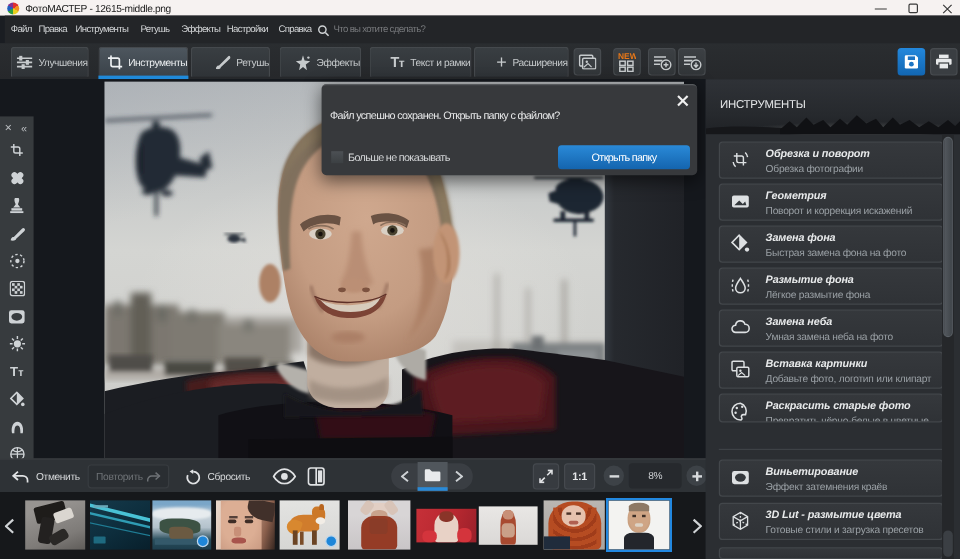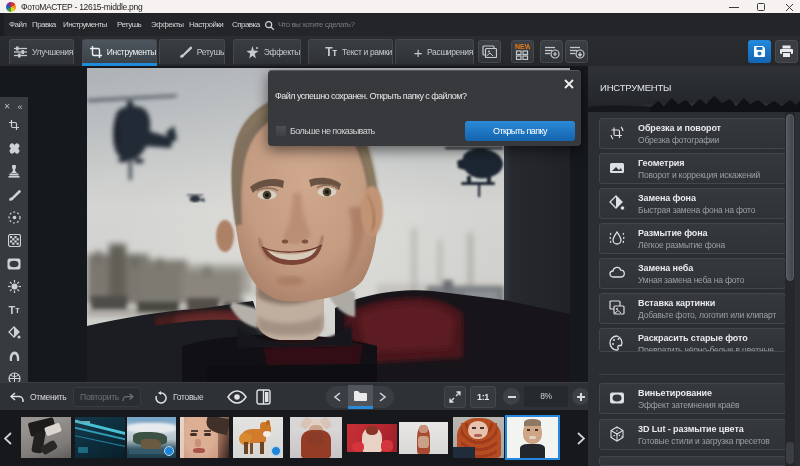--- a/index.html
+++ b/index.html
@@ -29,21 +29,21 @@
   .bb { top:4px; height:20px; display:flex; align-items:center; gap:6px; }
   .bb svg, .bb span { position:static; }
   
   #filmstrip { left:0; top:410px; width:588px; height:56px; background:#16181b; }
   .thumb { top:7px; height:41px; overflow:hidden; }
   
   #sidebar { left:588px; top:66px; width:212px; height:400px; background:#2b2e32; }
   .card { left:11px; width:187px; overflow:hidden; background:linear-gradient(#35383c,#2f3236); border:1px solid #43474b; border-radius:3px; }
   .card .ic { left:8px; top:5px; width:20px; height:20px; color:#dde0e2; }
   .card .ic svg { position:static; }
-  .card .t1 { left:38px; top:4px; font-size:9px; letter-spacing:-0.1px; font-weight:bold; color:#e8eaeb; white-space:nowrap; }
+  .card .t1 { left:38px; top:4px; font-size:9px; letter-spacing:-0.1px; font-weight:bold; color:#e8eaeb; white-space:nowrap;font-style:italic; }
   .card .t2 { left:38px; top:16px; font-size:8.5px; letter-spacing:-0.2px; color:#9aa0a5; white-space:nowrap; }
 </style>
 </head>
 <body>
 
 <div id="titlebar">
   <div style="left:6px;top:2px;width:10px;height:10px;border-radius:50%;background:conic-gradient(#e03030 0 60deg,#f09020 60deg 120deg,#e8d020 120deg 180deg,#30a040 180deg 240deg,#2060c0 240deg 300deg,#803090 300deg 360deg);"></div>
   <span style="left:21px;top:2px;font-size:8.5px;letter-spacing:-0.3px;color:#222;">ФотоМАСТЕР - 12615-middle.png</span>
   <svg style="left:726px;top:0" width="74" height="13">
    <g stroke="#3a3a3a" stroke-width="1" fill="none">
@@ -451,21 +451,21 @@
     <svg width="12" height="9" viewBox="0 0 14 11">
         <path d="M9,1 L13,4.5 L9,8" fill="none" stroke="#6e7276" stroke-width="1.5"></path>
         <path d="M13,4.5 H5 a4,4 0 0 0 -4,4 V10" fill="none" stroke="#6e7276" stroke-width="1.5"></path>
       </svg>
     </div>
   <div class="bb" style="left:155px">
     <svg width="12" height="13" viewBox="0 0 12 13">
         <path d="M6,2 a5,5 0 1 1 -4.5,3" fill="none" stroke="#e0e2e4" stroke-width="1.5"></path>
         <path d="M6,0 L6,4 L3,2 Z" fill="#e0e2e4"></path>
       </svg>
-    <span>Готовые</span>
+    <span>Сбросить</span>
     </div>
   <svg style="left:227px;top:7px" width="20" height="14" viewBox="0 0 20 14">
       <path d="M1,7 C4,2.5 8,1 10,1 C12,1 16,2.5 19,7 C16,11.5 12,13 10,13 C8,13 4,11.5 1,7 Z" fill="none" stroke="#e0e2e4" stroke-width="1.5"></path>
       <circle cx="10" cy="7" r="2.8" fill="#e0e2e4"></circle>
     </svg>
   <svg style="left:256px;top:6px" width="15" height="16" viewBox="0 0 15 16">
       <rect x="1" y="1" width="13" height="14" rx="2" fill="none" stroke="#e0e2e4" stroke-width="1.4"></rect>
       <line x1="7.5" y1="1" x2="7.5" y2="15" stroke="#e0e2e4" stroke-width="1.4"></line>
       <rect x="9" y="3" width="3.5" height="10" fill="#e0e2e4"></rect>
     </svg>

